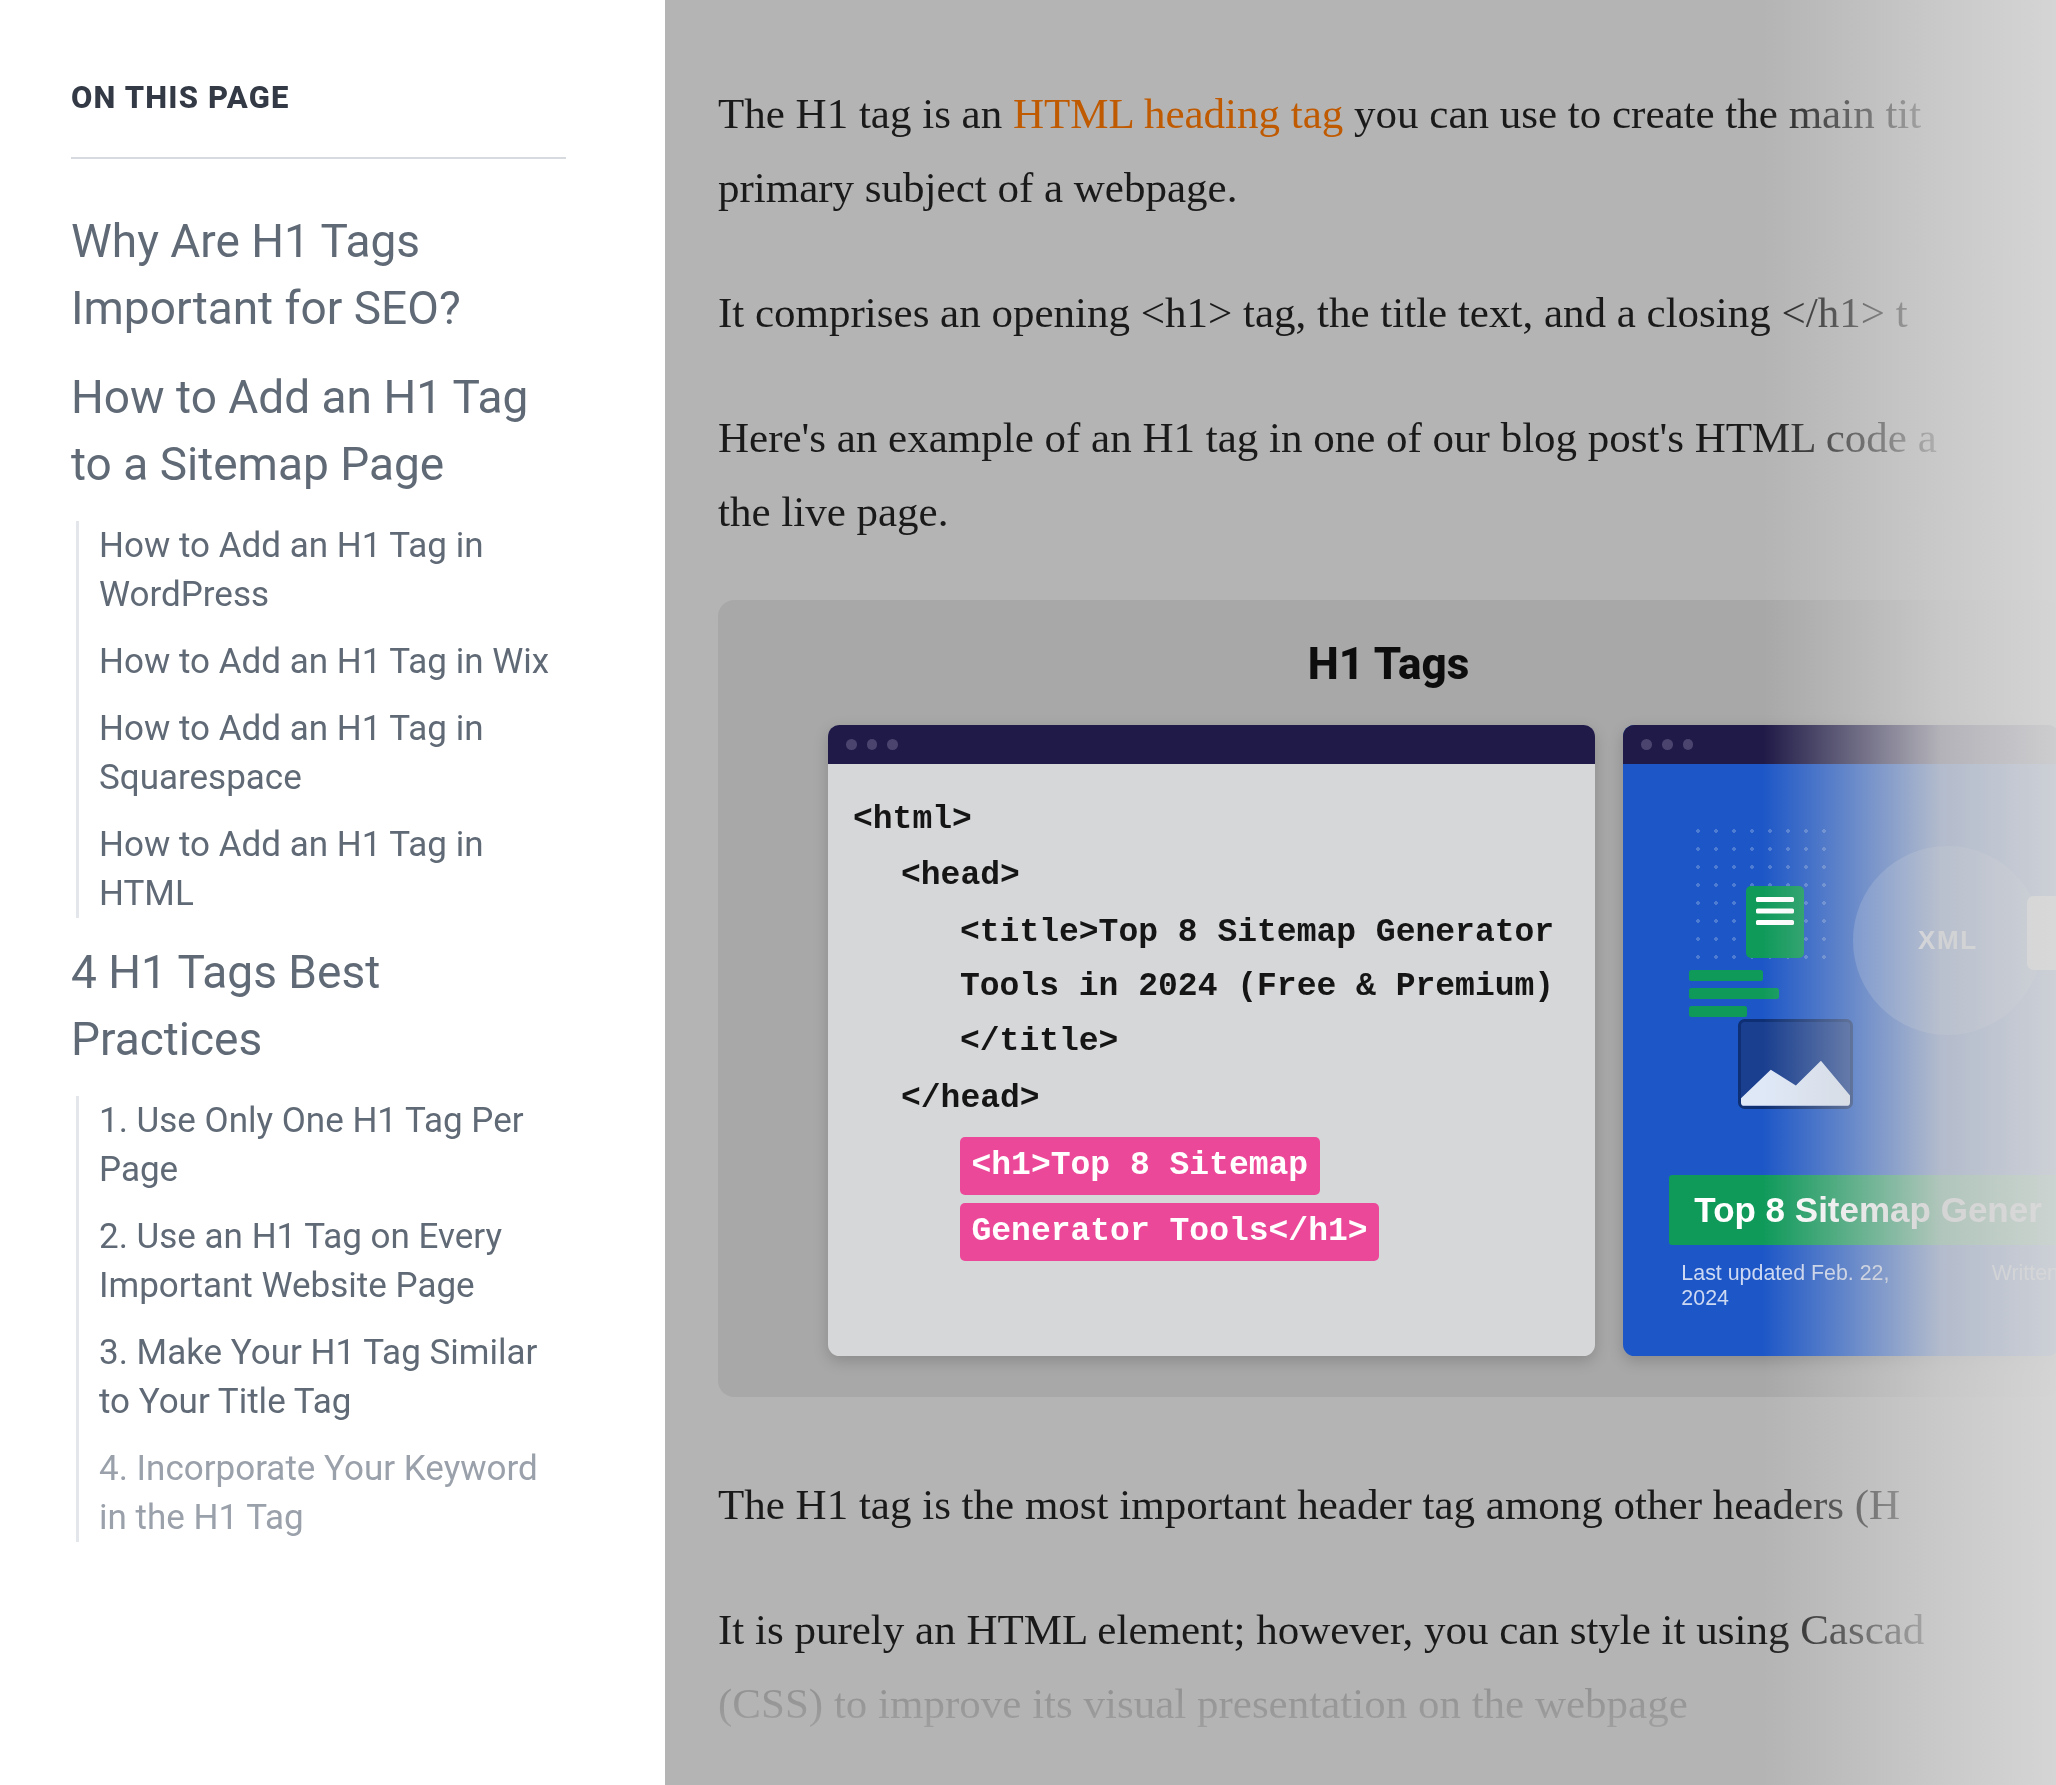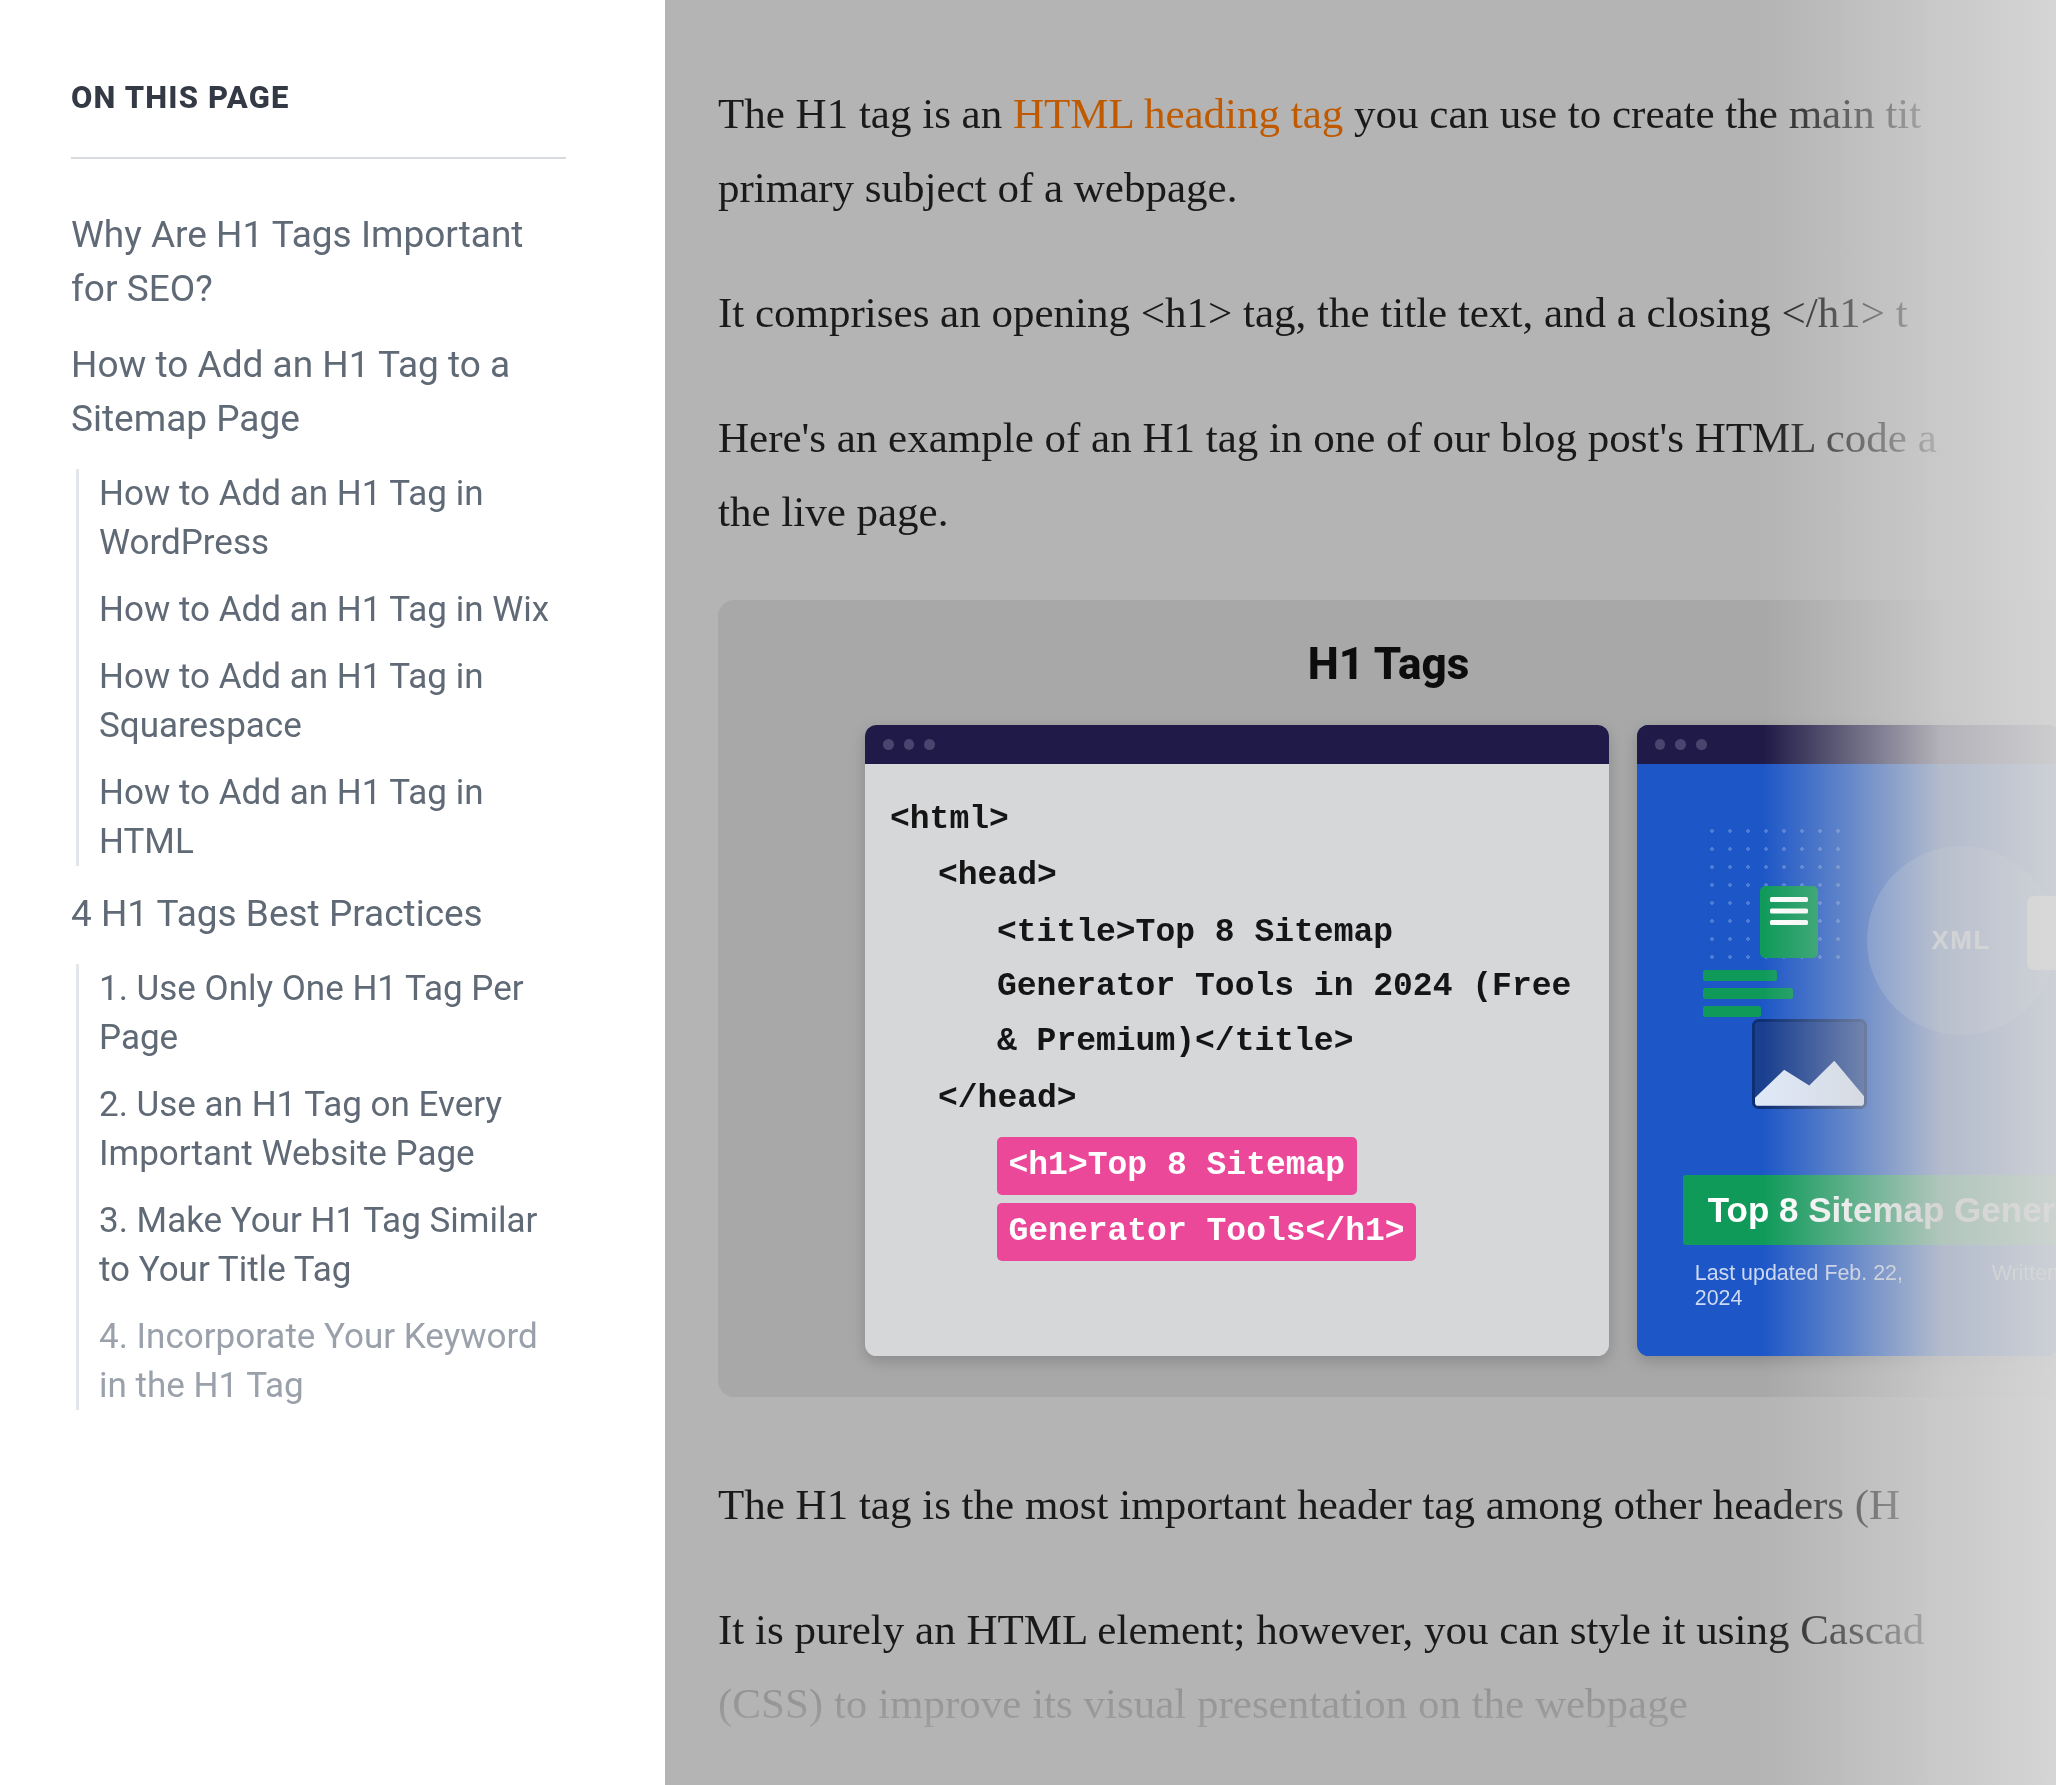--- a/index.html
+++ b/index.html
@@ -28,21 +28,21 @@
     color: #333a45;
     margin-bottom: 41px;
   }
   .toc-divider {
     border: none;
     border-top: 2.5px solid #d7dbe0;
     margin-bottom: 49px;
   }
   .toc-list { list-style: none; }
   .toc-item-l1 {
-    font-size: 37px;
+    font-size: 46px;
     line-height: 1.45;
     color: #606a76;
     margin-bottom: 23px;
     cursor: pointer;
   }
   .toc-sublist {
     list-style: none;
     border-left: 3.3px solid #e3e6ea;
     margin-left: 5px;
     padding-left: 20px;
@@ -104,21 +104,20 @@
   }
   
   .panel {
     border-radius: 11.5px;
     overflow: hidden;
     box-shadow: 0 5px 15px rgba(0,0,0,0.18);
   }
   .panel-code {
     width: 812px;
     background: #d6d7d9;
-    margin-left: 37px;
   }
   .panel-header {
     height: 39px;
     background: #1f1a47;
     display: flex;
     align-items: center;
     padding-left: 18px;
     gap: 10px;
   }
   .dot { width: 10.7px; height: 10.7px; border-radius: 50%; background: #4a446f; }

